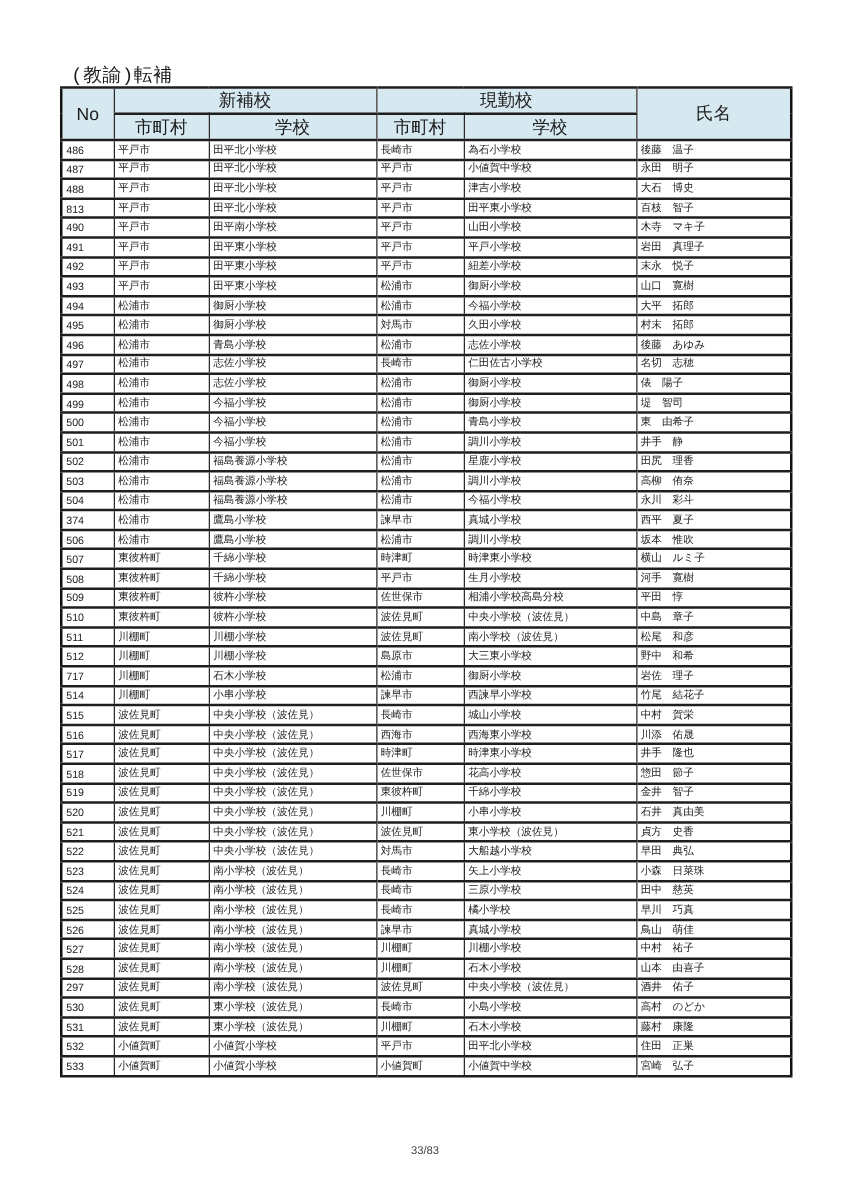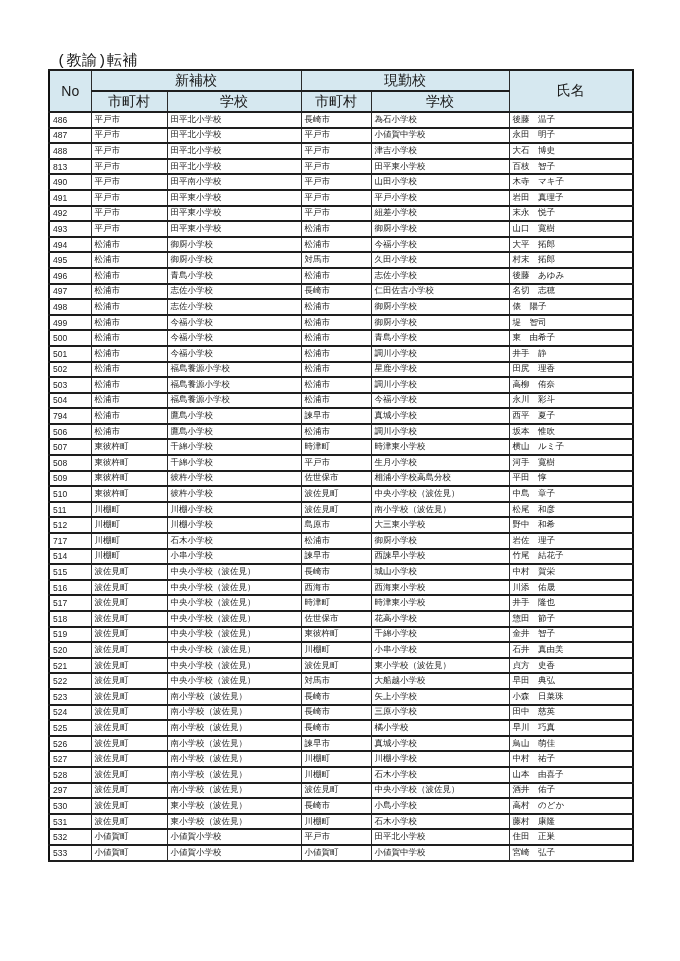--- a/index.html
+++ b/index.html
@@ -245,21 +245,21 @@
         </tr>
         <tr>
           <td class="col-no">504</td>
           <td class="col-muni">松浦市</td>
           <td class="col-school">福島養源小学校</td>
           <td class="col-muni">松浦市</td>
           <td class="col-school">今福小学校</td>
           <td class="col-name">永川　彩斗</td>
         </tr>
         <tr>
-          <td class="col-no">794</td>
+          <td class="col-no">374</td>
           <td class="col-muni">松浦市</td>
           <td class="col-school">鷹島小学校</td>
           <td class="col-muni">諫早市</td>
           <td class="col-school">真城小学校</td>
           <td class="col-name">西平　夏子</td>
         </tr>
         <tr>
           <td class="col-no">506</td>
           <td class="col-muni">松浦市</td>
           <td class="col-school">鷹島小学校</td>
@@ -479,14 +479,15 @@
           <td class="col-no">533</td>
           <td class="col-muni">小値賀町</td>
           <td class="col-school">小値賀小学校</td>
           <td class="col-muni">小値賀町</td>
           <td class="col-school">小値賀中学校</td>
           <td class="col-name">宮崎　弘子</td>
         </tr>
       </tbody>
   </table>
 
+  <div class="footer-page">33/83</div>
 
 </div>
 
 </body></html>

